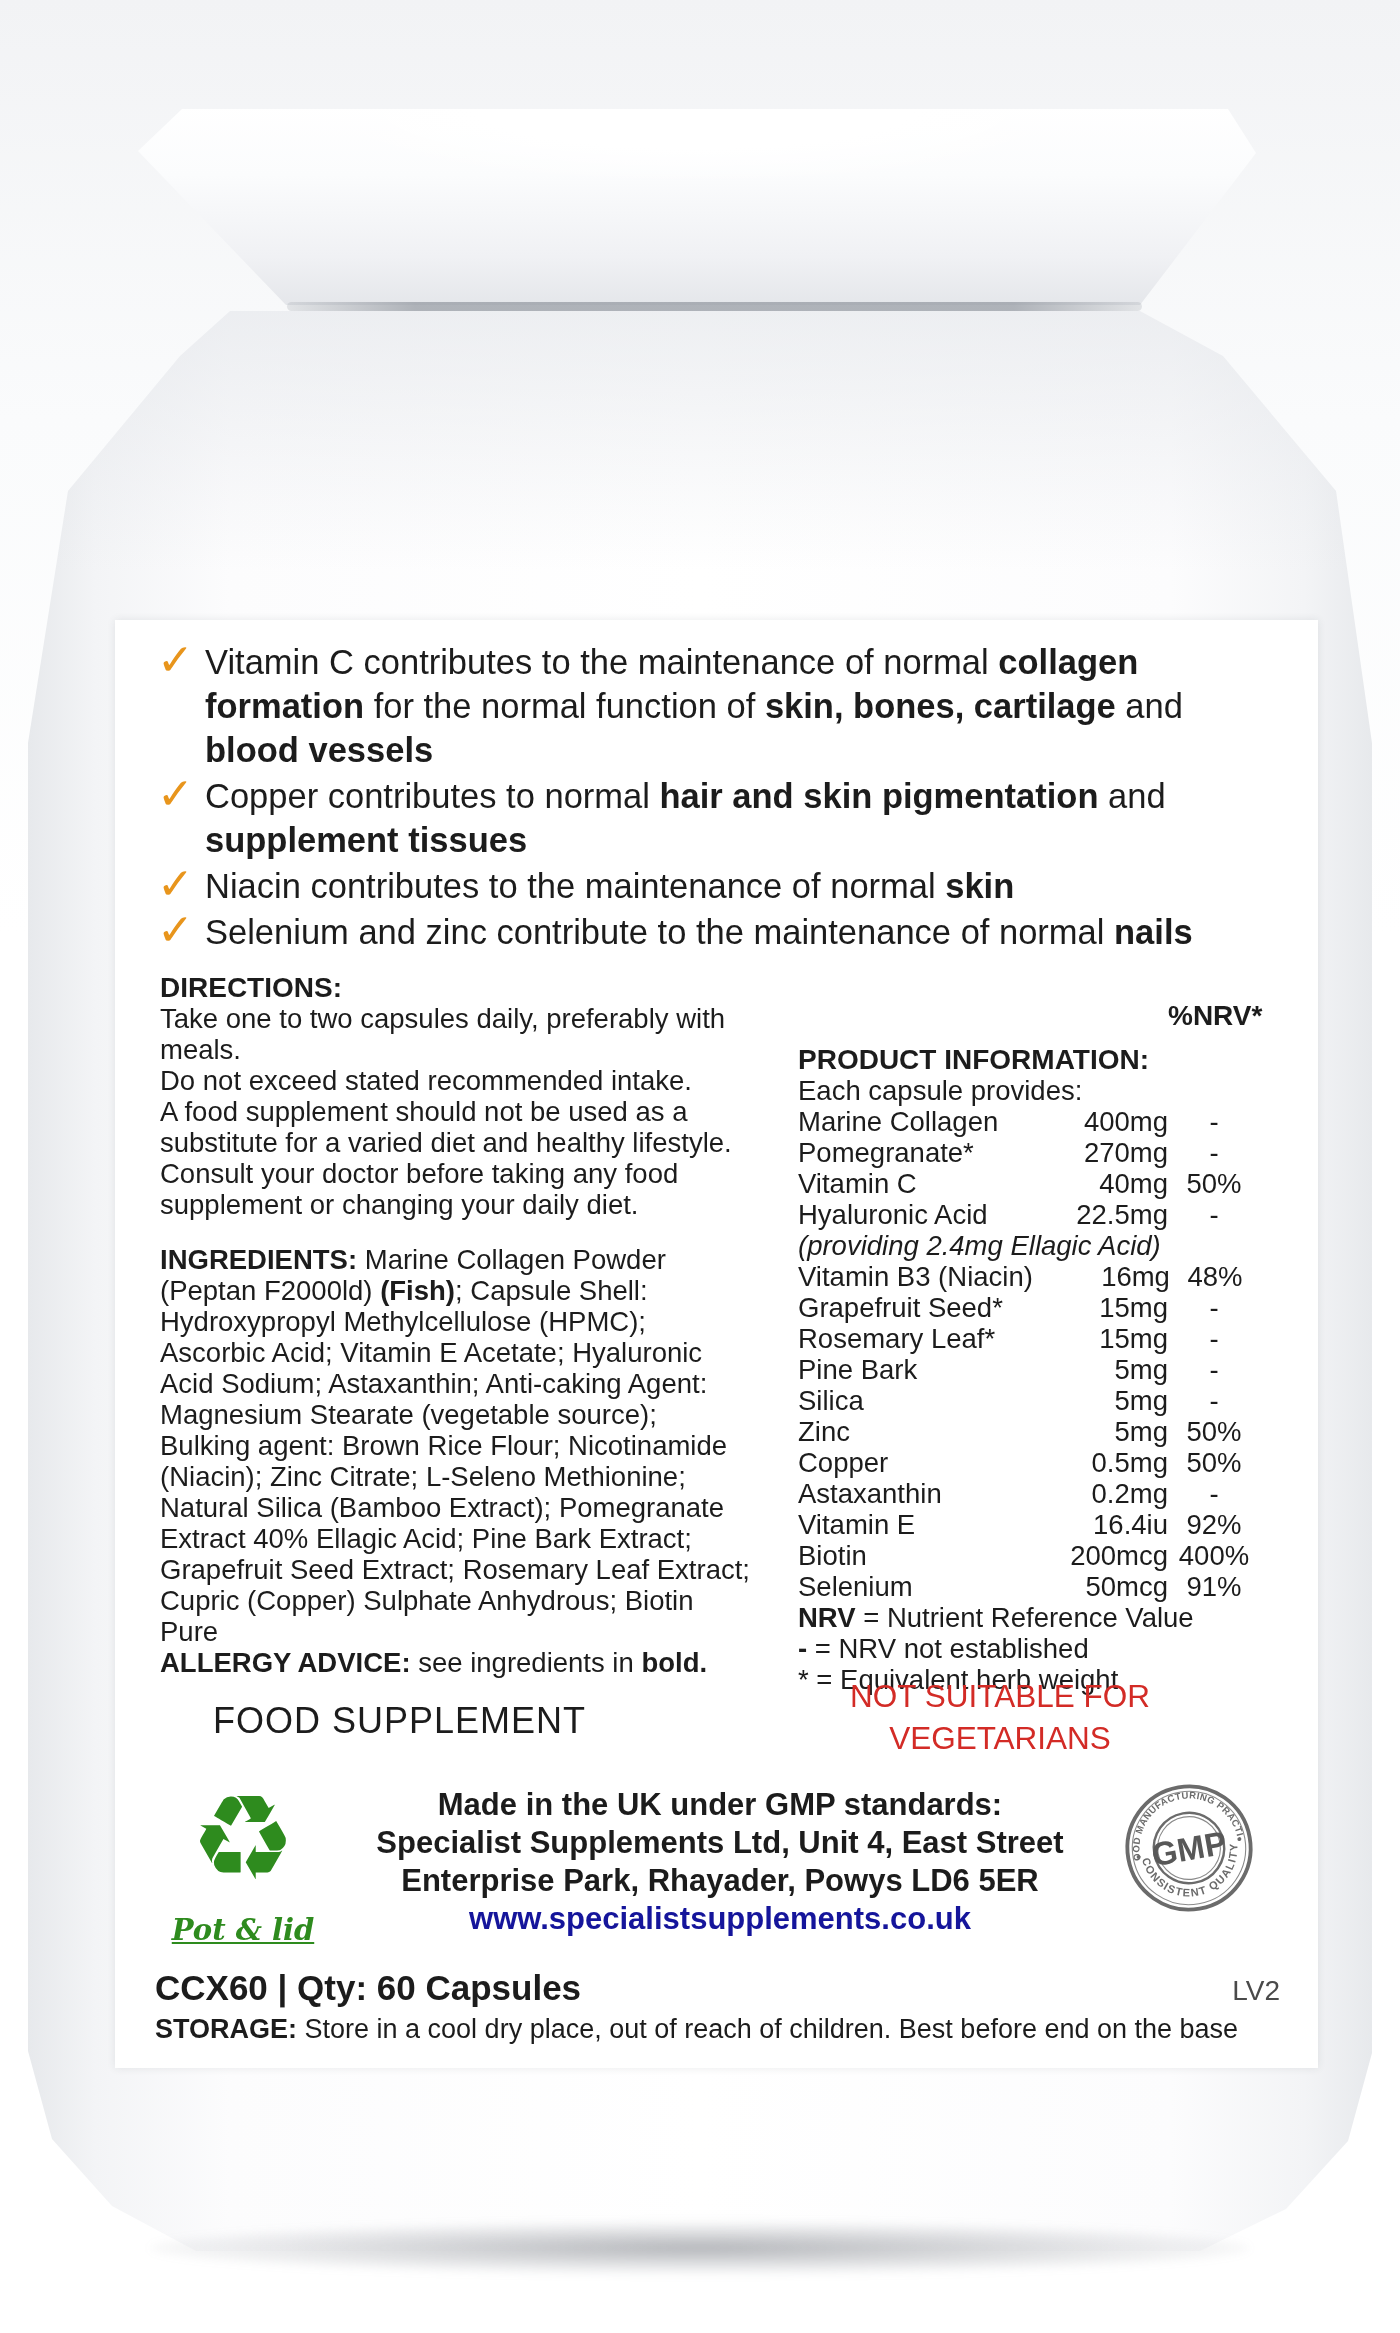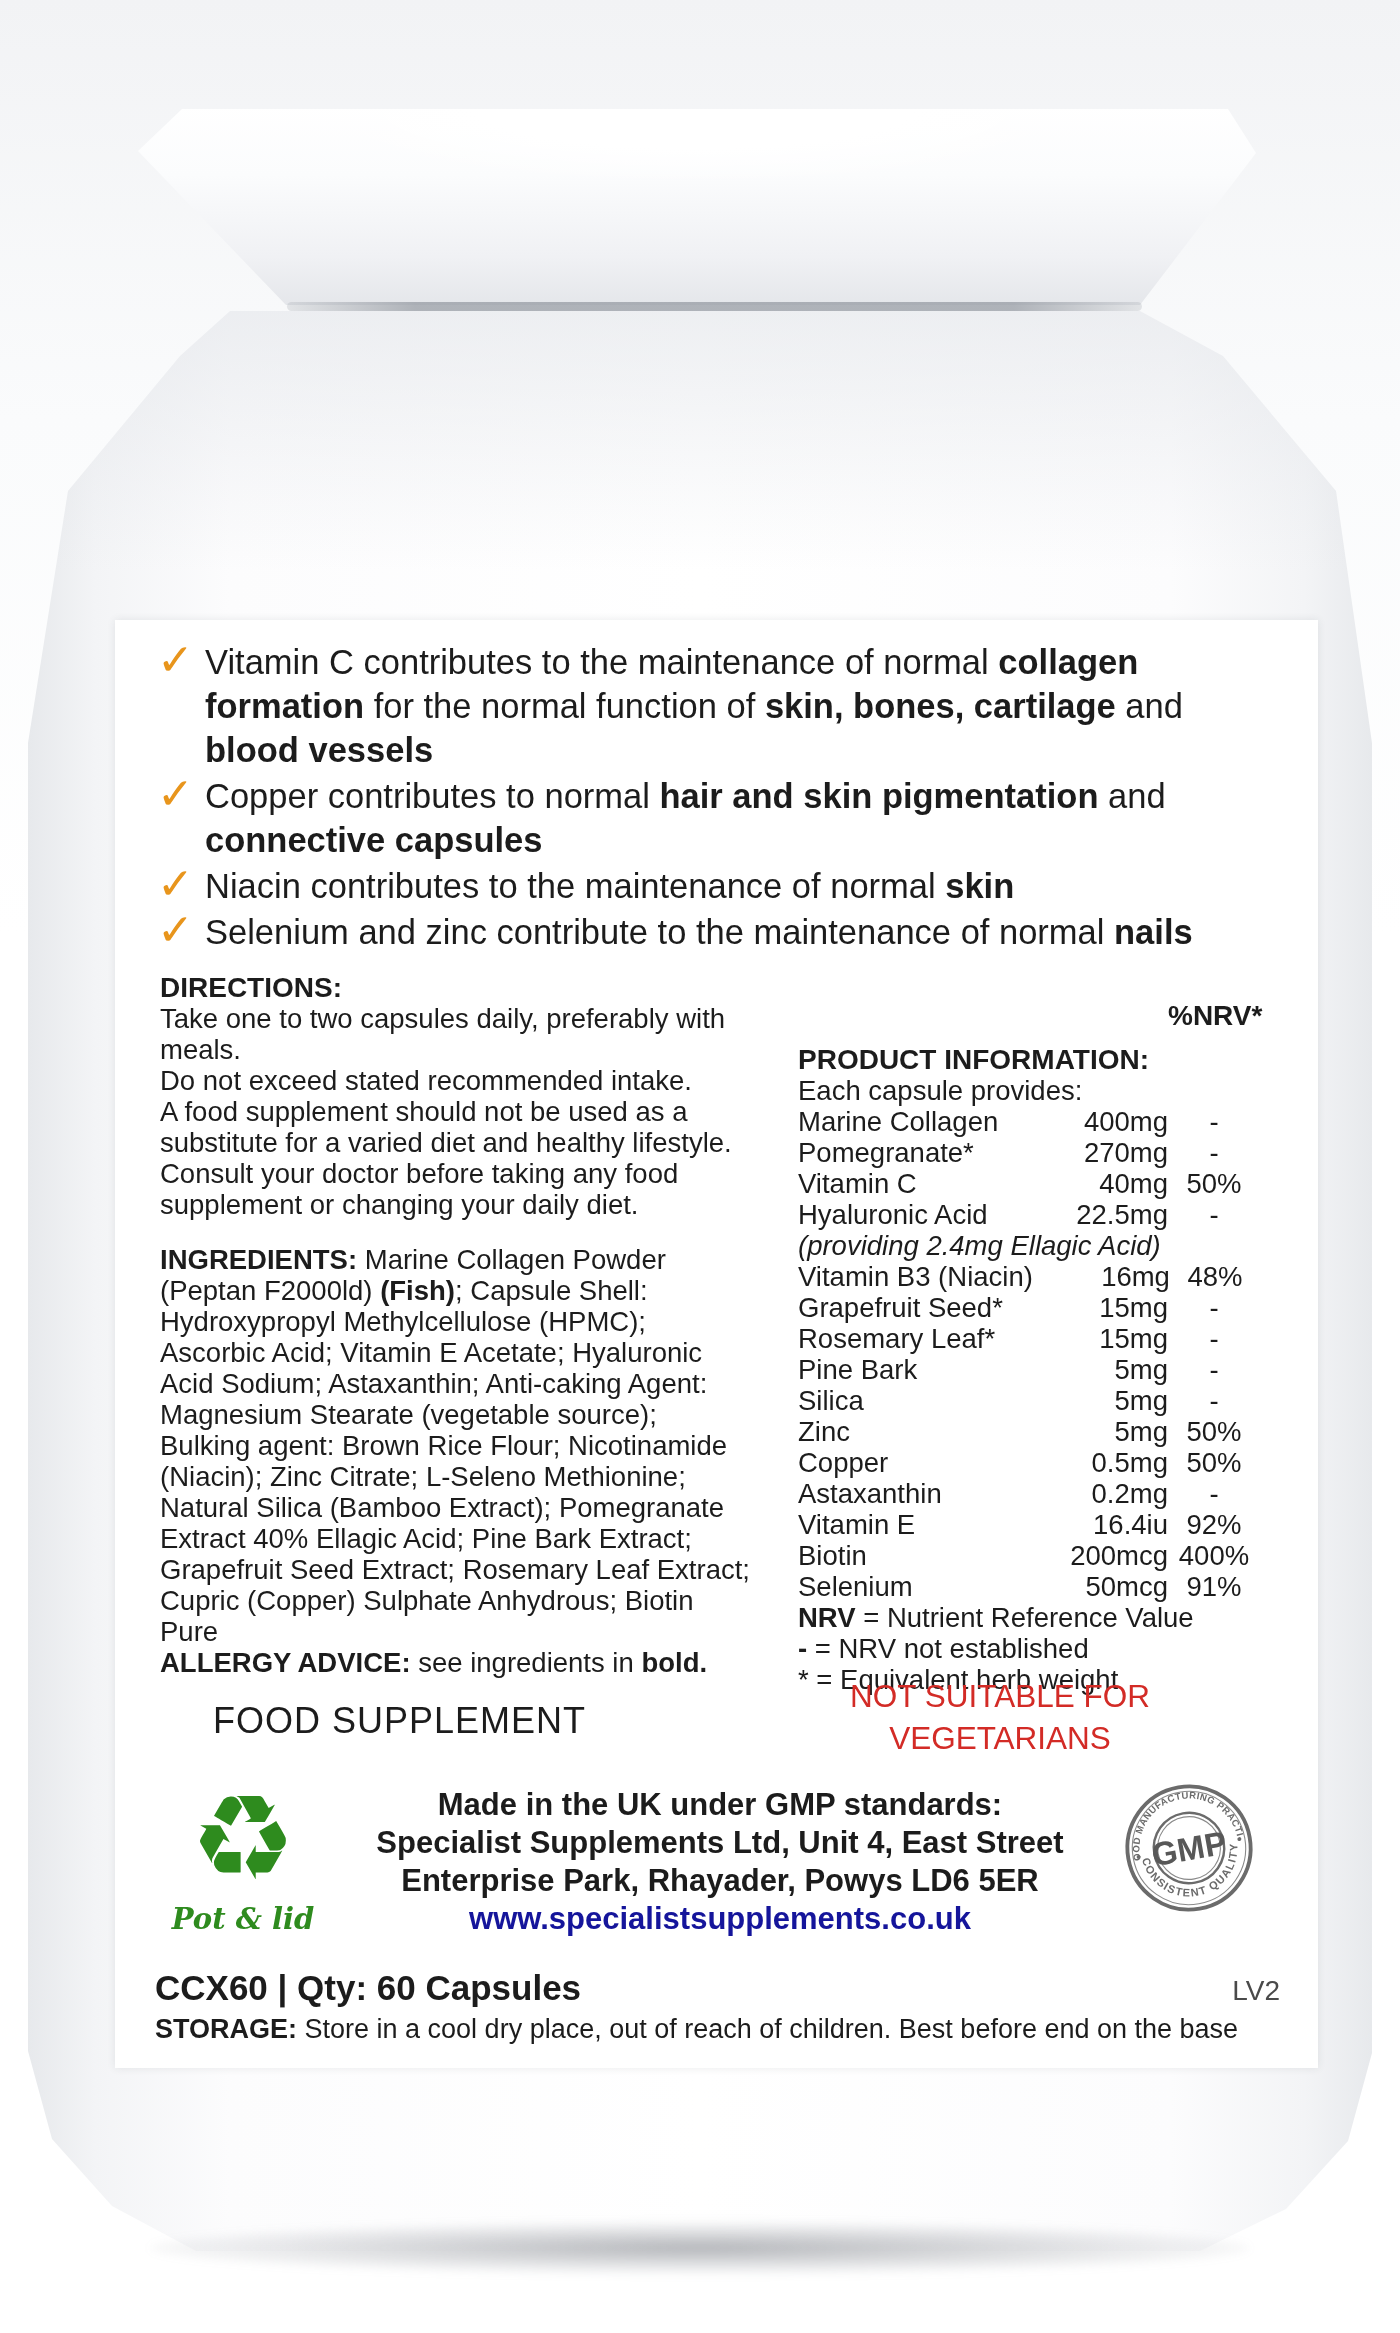--- a/index.html
+++ b/index.html
@@ -48,21 +48,21 @@
   .notes .ln{line-height:31px;}
   
   .not-suitable{position:absolute;left:650px;top:1055px;width:470px;text-align:center;
                 font-size:31.5px;line-height:42px;}
   .food-supplement{position:absolute;left:98px;top:1080px;font-size:36px;letter-spacing:1px;}
   .made-in{position:absolute;left:60px;top:1166px;width:1090px;text-align:center;
            font-weight:bold;font-size:31px;line-height:38px;}
   .recycle{position:absolute;left:28px;top:1158px;width:200px;text-align:center;}
   .recycle .glyph{font-size:118px;line-height:120px;font-weight:bold;}
   .recycle .caption{font-family:"DejaVu Serif","Liberation Serif",serif;font-style:italic;
-                    font-weight:bold;font-size:29px;margin-top:4px;}
+                    font-weight:bold;font-size:29px;margin-top:15px;text-decoration:underline;}
   .gmp{position:absolute;left:1008px;top:1162px;width:132px;height:132px;transform:rotate(-10deg);}
   .ccx-row{position:absolute;left:40px;top:1348px;width:1125px;display:flex;align-items:baseline;justify-content:space-between;}
   .sku{font-weight:bold;font-size:35px;}
   .version{font-size:28px;color:#4a4a4a;}
   .storage{position:absolute;left:40px;top:1394px;width:1150px;font-size:27px;line-height:31px;}
 </style>
 </head>
 <body>
 
 <div id="stage">
@@ -71,21 +71,21 @@
     <div class="cap-highlight"></div>
   </div>
   <div class="seam"></div>
   <div class="body-shape"></div>
   <div class="floor-shadow"></div>
 
   <div class="label">
 
     <div class="benefits">
         <div class="benefit"><span class="check" style="color: rgb(232, 149, 28);">✓</span><span>Vitamin C contributes to the maintenance of normal </span><span class="b">collagen formation</span><span> for the normal function of </span><span class="b">skin, bones, cartilage</span><span> and </span><span class="b">blood vessels</span></div>
-        <div class="benefit"><span class="check" style="color: rgb(232, 149, 28);">✓</span><span>Copper contributes to normal </span><span class="b">hair and skin pigmentation</span><span> and </span><span class="b">connective capsules</span></div>
+        <div class="benefit"><span class="check" style="color: rgb(232, 149, 28);">✓</span><span>Copper contributes to normal </span><span class="b">hair and skin pigmentation</span><span> and </span><span class="b">supplement tissues</span></div>
         <div class="benefit"><span class="check" style="color: rgb(232, 149, 28);">✓</span><span>Niacin contributes to the maintenance of normal </span><span class="b">skin</span></div>
         <div class="benefit"><span class="check" style="color: rgb(232, 149, 28);">✓</span><span>Selenium and zinc contribute to the maintenance of normal </span><span class="b">nails</span></div>
       </div>
 
     <div class="cols">
       <div class="col-left">
         <h3>DIRECTIONS:</h3>
         <div>
             <div class="ln">Take one to two capsules daily, preferably with meals.</div>
             <div class="ln">Do not exceed stated recommended intake.</div>

